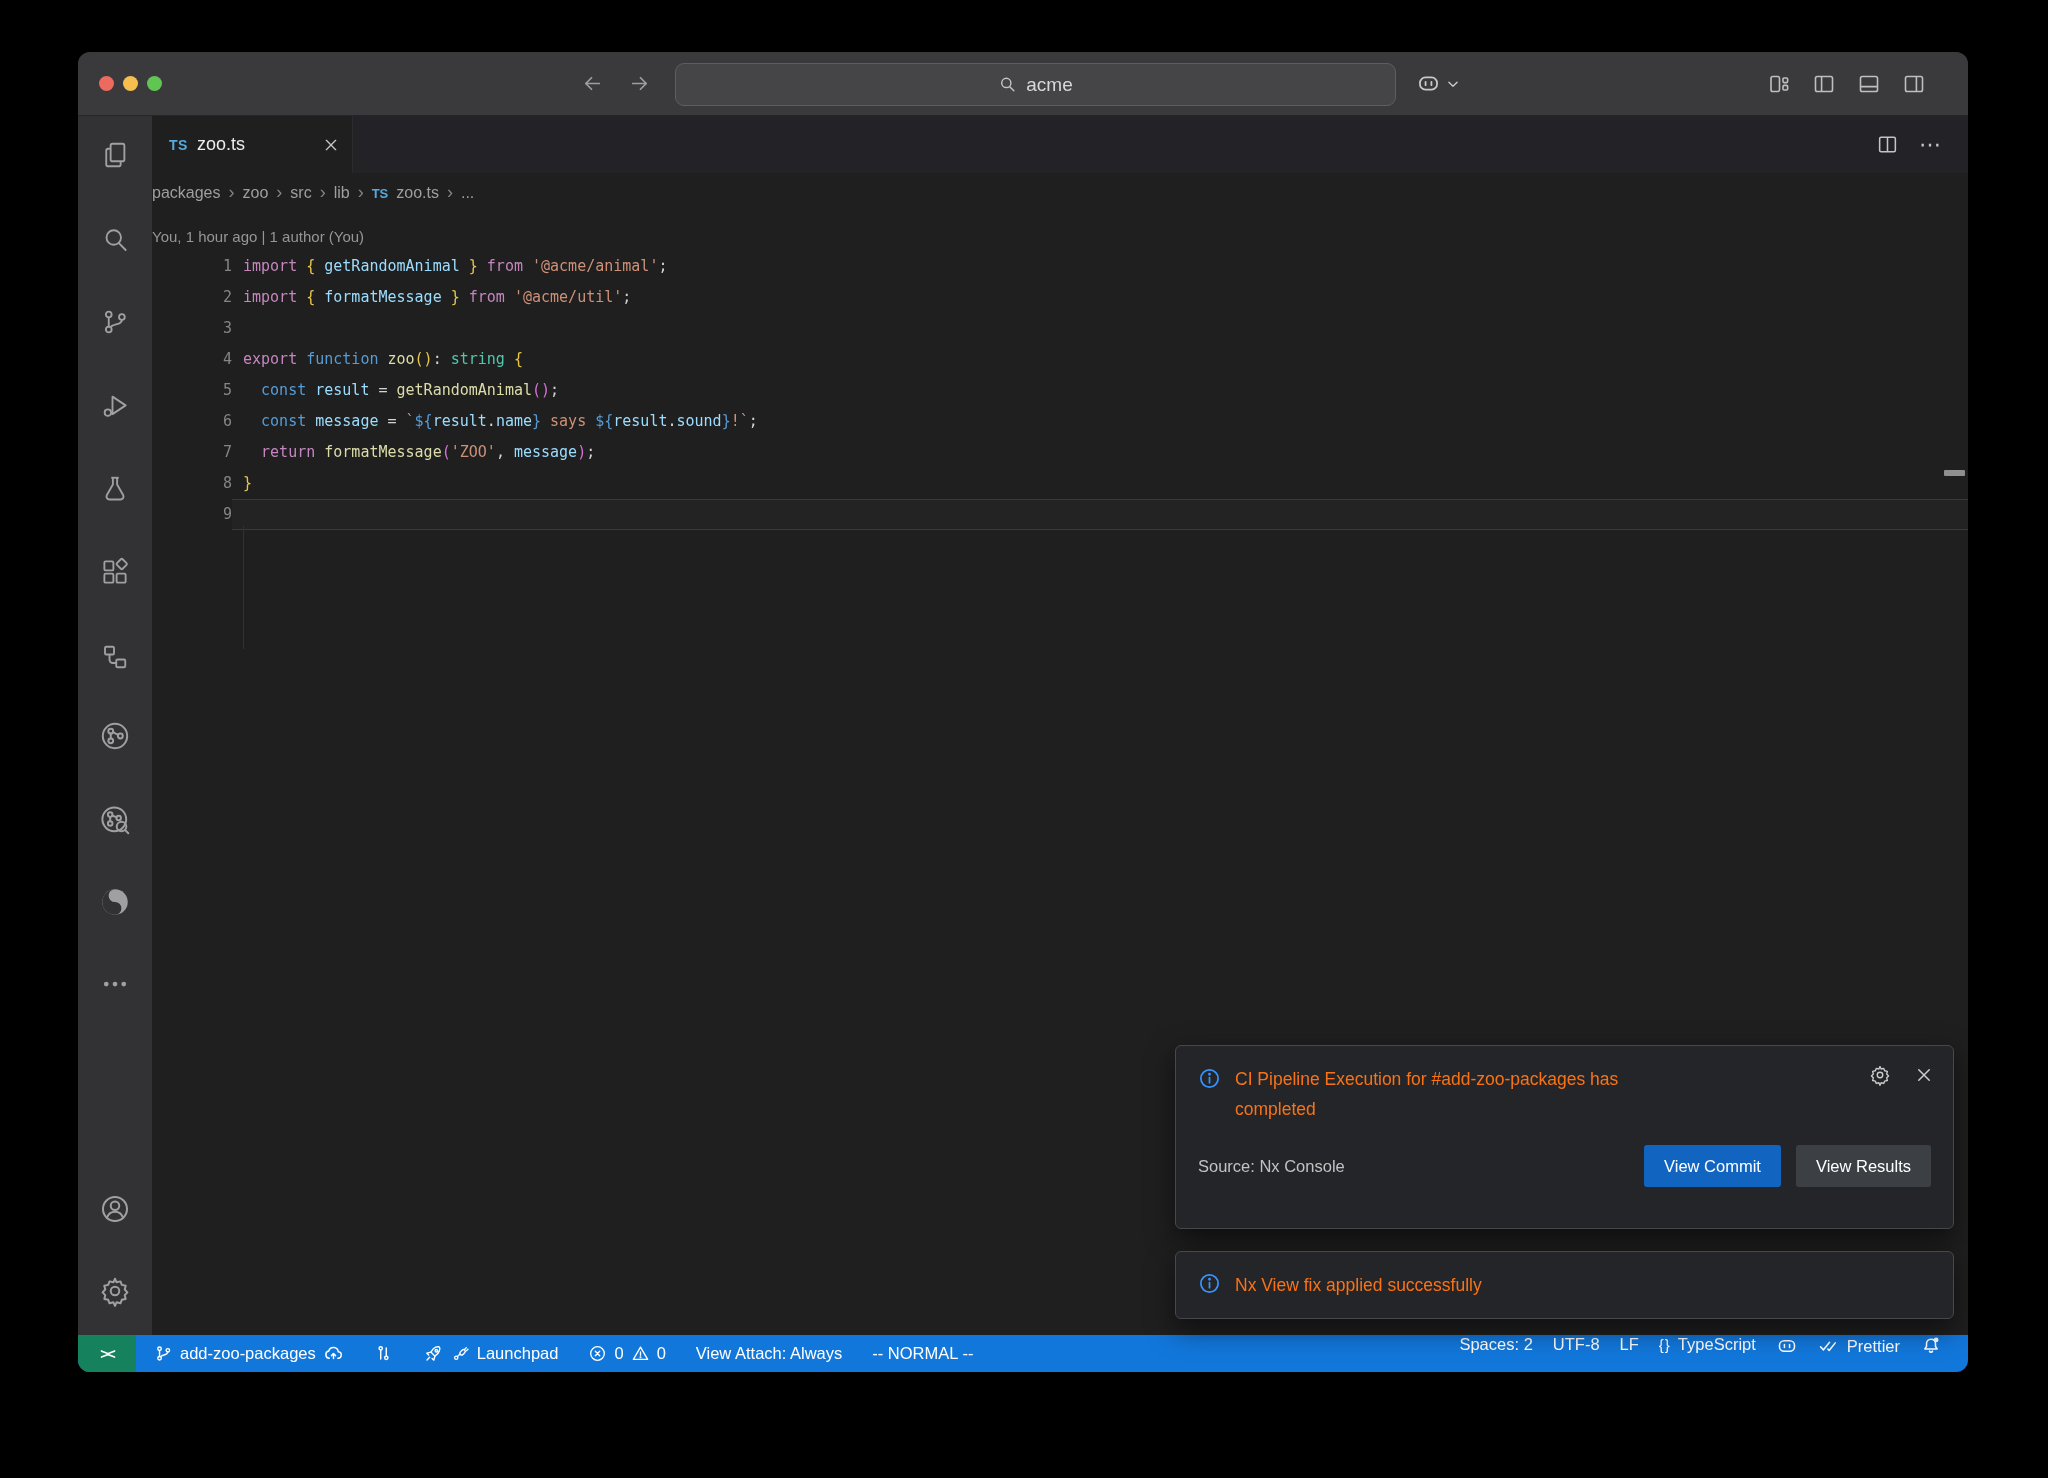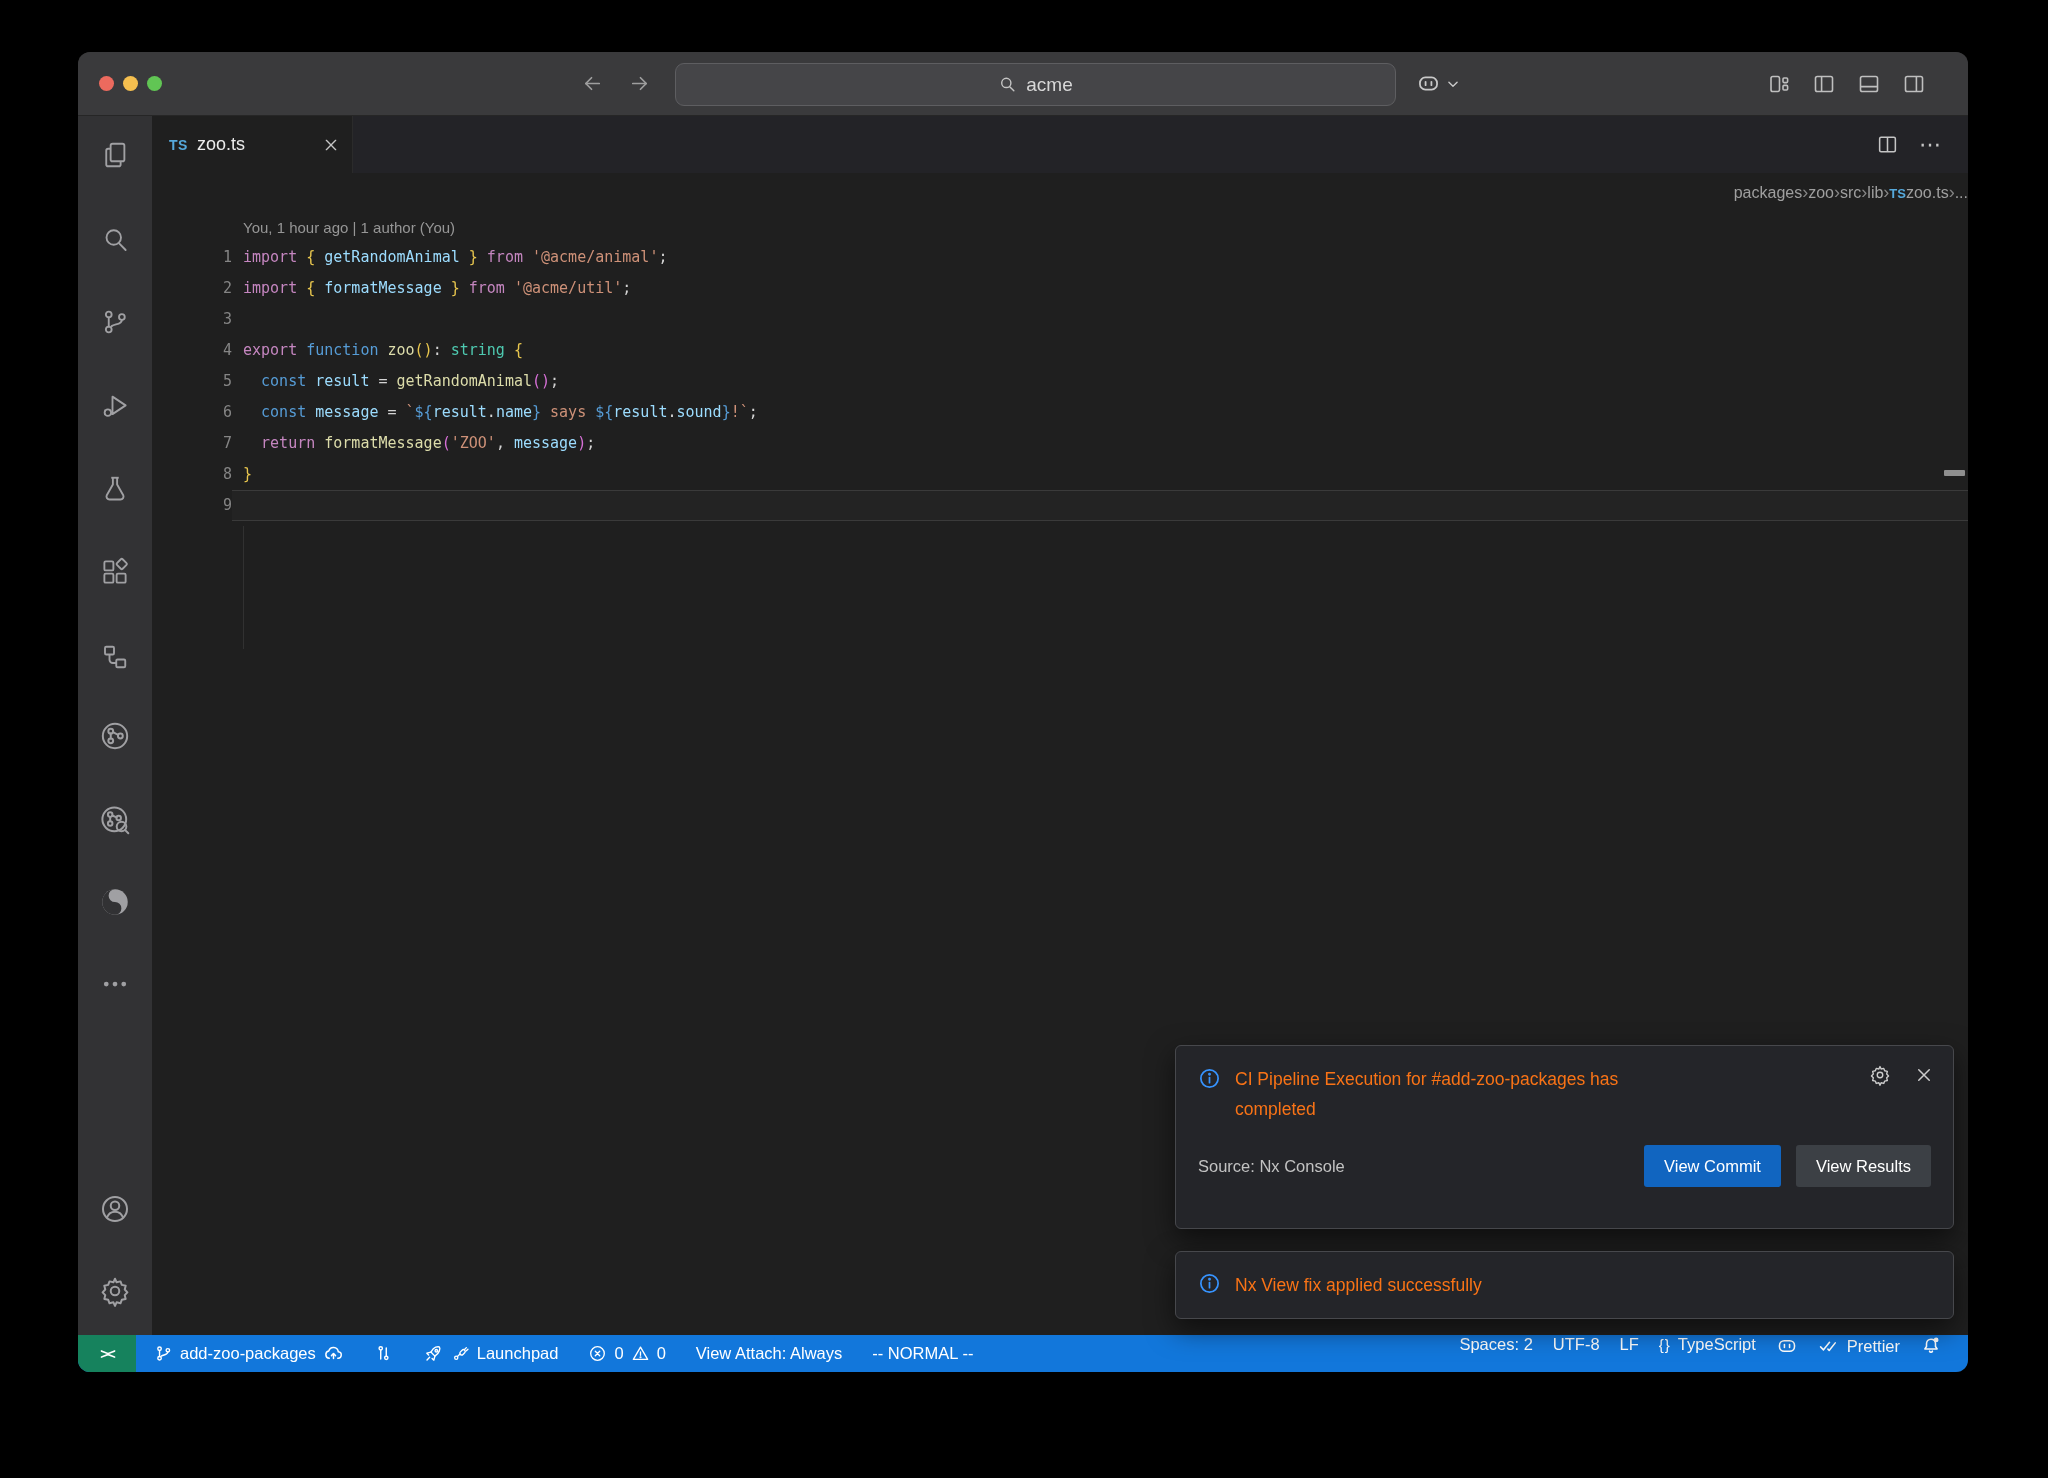--- a/index.html
+++ b/index.html
@@ -21,26 +21,26 @@
   .ab-icon svg{display:block}
   .editor-col{flex:1;display:flex;flex-direction:column;background:#1f1f1f;position:relative;min-width:0;}
   
   .tabbar{height:57px;background:#232327;display:flex;flex:none;position:relative;}
   .tab{width:170px;background:#1f1f1f;display:flex;align-items:center;padding:0 13px 0 17px;gap:9px;border-right:1px solid #2b2b2b;}
   .ts-badge{color:#56a9dc;font-weight:bold;font-size:14px;letter-spacing:.5px;}
   .tab-title{color:#ececec;font-size:18px;}
   .tab-close{margin-left:auto;color:#c5c5c5;display:flex;}
   .editor-actions{position:absolute;right:26px;top:0;height:57px;display:flex;align-items:center;gap:20px;color:#c5c5c5;}
   
-  .breadcrumbs{height:40px;display:flex;align-items:center;padding-left:21px;color:#9f9f9f;font-size:16px;flex:none;justify-content:flex-end;}
+  .breadcrumbs{height:40px;display:flex;align-items:center;gap:8px;color:#9f9f9f;font-size:16px;flex:none;}
   .crumb-sep{color:#848484;font-size:18px;line-height:1;padding-bottom:2px;}
   .crumb-ts{color:#56a9dc;font-weight:bold;font-size:13px;}
   
   .code-area{flex:1;position:relative;font-family:"DejaVu Sans Mono",monospace;font-size:15px;color:#d4d4d4;}
-  .blame-row{height:29px;line-height:29px;padding-left:91px;color:#969696;font-family:"Liberation Sans",sans-serif;font-size:15px;}
+  .blame-row{height:29px;line-height:29px;color:#969696;font-family:"Liberation Sans",sans-serif;font-size:15px;margin-top:9px;}
   .code-line{display:flex;height:31px;line-height:31px;white-space:pre;}
   .gutter{width:80px;flex:none;text-align:right;color:#858585;}
   .line-content{padding-left:11px;flex:1;}
   .code-line.current .line-content{border-top:1px solid #3a3a3a;border-bottom:1px solid #3a3a3a;background:rgba(255,255,255,.02);}
   .indent-guide{position:absolute;left:91px;top:313px;width:1px;height:123px;background:#313131;}
   .overview-dash{position:absolute;right:3px;top:257px;width:21px;height:6px;background:#8f8f8f;border-radius:1px;}
   
   .toasts{position:absolute;left:1097px;top:993px;width:779px;}
   .toast{background:#242529;border:1px solid #47484c;border-radius:6px;box-shadow:0 10px 28px rgba(0,0,0,.55);position:relative;box-sizing:border-box;}
   .toast-1{height:184px;padding:18px 22px 0 22px;}

